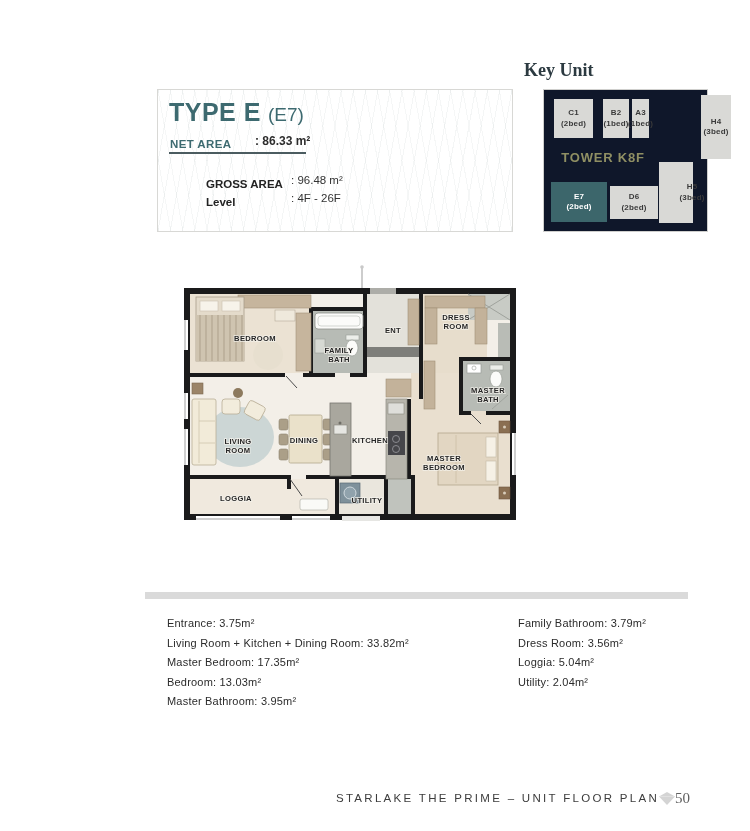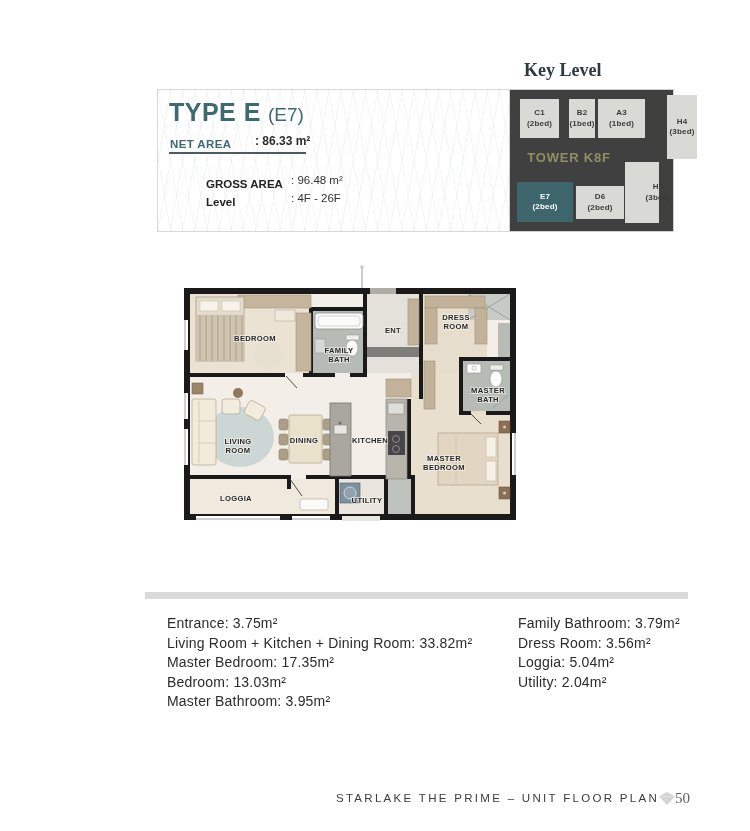--- a/index.html
+++ b/index.html
@@ -26,48 +26,48 @@
   .spec-rows { position:absolute; left:12px; top:84px; width:330px;margin-left:36px; }
   .spec-row { position:relative; height:18px; }
   .spec-label { font-size:11.5px; font-weight:bold; color:#222222; }
   .spec-value { position:absolute; left:85px; top:0; font-size:11.5px; color:#333333; }
   
   .keyplan-title {
     position:absolute; left:524px; top:60px;
     font-family:"Liberation Serif", serif; font-size:18px; font-weight:bold; color:#2c3a41;
   }
   .keyplan-box {
-    position:absolute; left:509px; top:89px; width:165px; height:143px;
-    border:1px solid #cfcfcd; background:#404040;
+    position:absolute; left:543px; top:89px; width:165px; height:143px;
+    border:1px solid #cfcfcd; background:#0f172a;
   }
   .kp-cell {
     position:absolute; background:#d9d9d6; color:#3a3a3a;
     display:flex; flex-direction:column; align-items:center; justify-content:center;
     font-size:8px; font-weight:bold; line-height:1.3; text-align:center; letter-spacing:0.2px;
   }
   .kp-cell.hl { background:#3c666b; color:#ffffff; }
   .kp-c1 { left:10px; top:9px;  width:39px; height:39px; }
   .kp-b2 { left:59px; top:9px;  width:26px; height:39px; }
-  .kp-a3 { left:88px; top:9px;  width:47px; height:39px; }
+  .kp-a3 { left:88px; top:9px;  width:17px; height:39px; }
   .kp-h4 { left:115px; top:5px; width:30px; height:64px;margin-left:42px; }
   .kp-e7 { left:7px;  top:92px; width:56px; height:40px; }
   .kp-d6 { left:66px; top:96px; width:48px; height:33px;text-align:right; }
   .kp-h5 { left:115px; top:72px; width:34px; height:61px;padding-left:32px; }
   .kp-tower {
     position:absolute; left:6px; top:60px; width:106px; text-align:center;
     font-size:13px; font-weight:bold; letter-spacing:0.8px; color:#8f8f63;
   }
   
   .floorplan { position:absolute; left:180px; top:263px; }
   .rl { font-family:"Liberation Sans",sans-serif; font-size:7.6px; font-weight:bold;
         fill:#262626; letter-spacing:0.3px; text-anchor:middle;
         paint-order:stroke; stroke:rgba(246,243,237,0.85); stroke-width:1.6px; }
   
   .divider-bar { position:absolute; left:145px; top:592px; width:543px; height:7px; background:#dadada; }
-  .area-col { position:absolute; top:614px; font-size:14px; line-height:19.5px;
+  .area-col { position:absolute; top:614px; font-size:11px; line-height:19.5px;
               color:#2b2b2b; letter-spacing:0.2px; }
   .area-left { left:167px; }
   .area-right { left:518px; }
   
   .footer { position:absolute; top:788px; left:300px; width:390px; height:20px;
             display:flex; align-items:center; justify-content:flex-end; }
   .footer-title { font-size:11.5px; letter-spacing:2.3px; color:#3c3c3c; white-space:nowrap; }
   .footer-page { font-family:"Liberation Serif",serif; font-size:15px; color:#5f5f5f; }
 </style>
 </head>
@@ -89,21 +89,21 @@
         <span class="spec-label">GROSS AREA</span>
         <span class="spec-value">: 96.48 m²</span>
       </div>
       <div class="spec-row">
         <span class="spec-label">Level</span>
         <span class="spec-value">: 4F - 26F</span>
       </div>
     </div>
   </div>
 
-  <div class="keyplan-title">Key Level</div>
+  <div class="keyplan-title">Key Unit</div>
   <div class="keyplan-box">
     <div class="kp-cell kp-c1">
       <span>C1</span>
       <span>(2bed)</span>
     </div>
     <div class="kp-cell kp-b2">
       <span>B2</span>
       <span>(1bed)</span>
     </div>
     <div class="kp-cell kp-a3">

